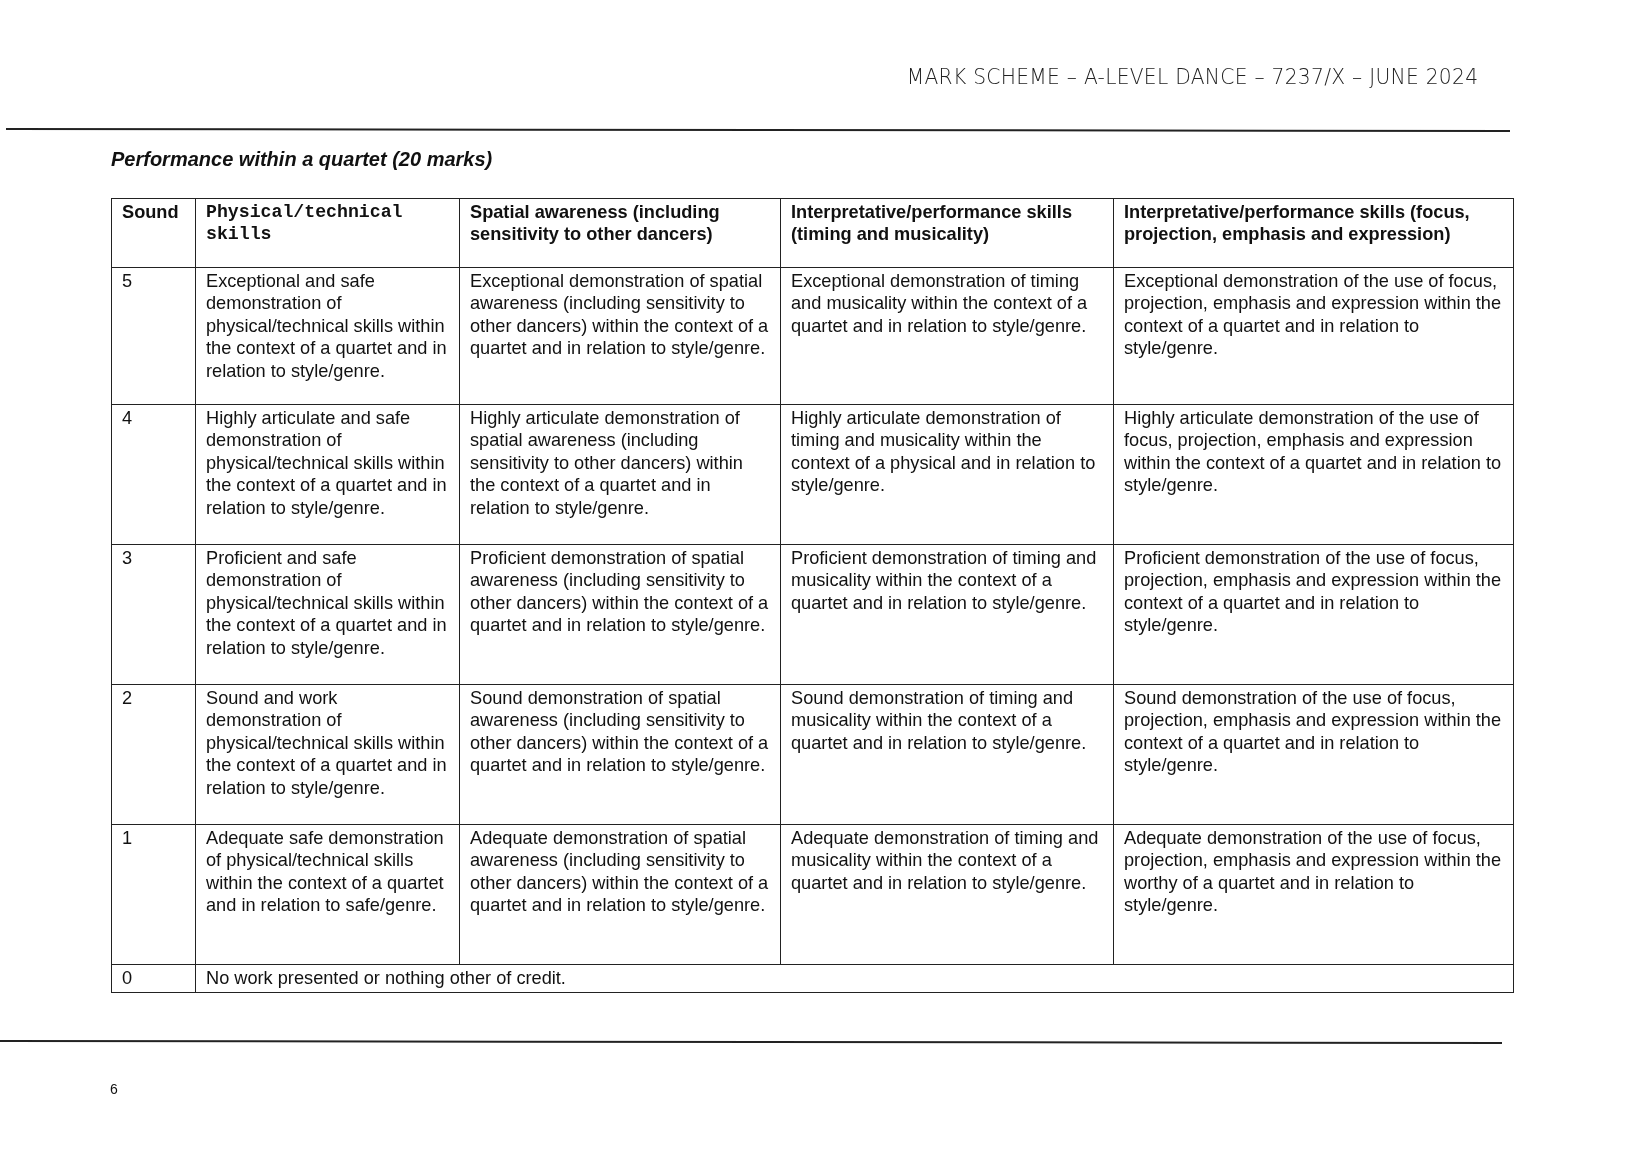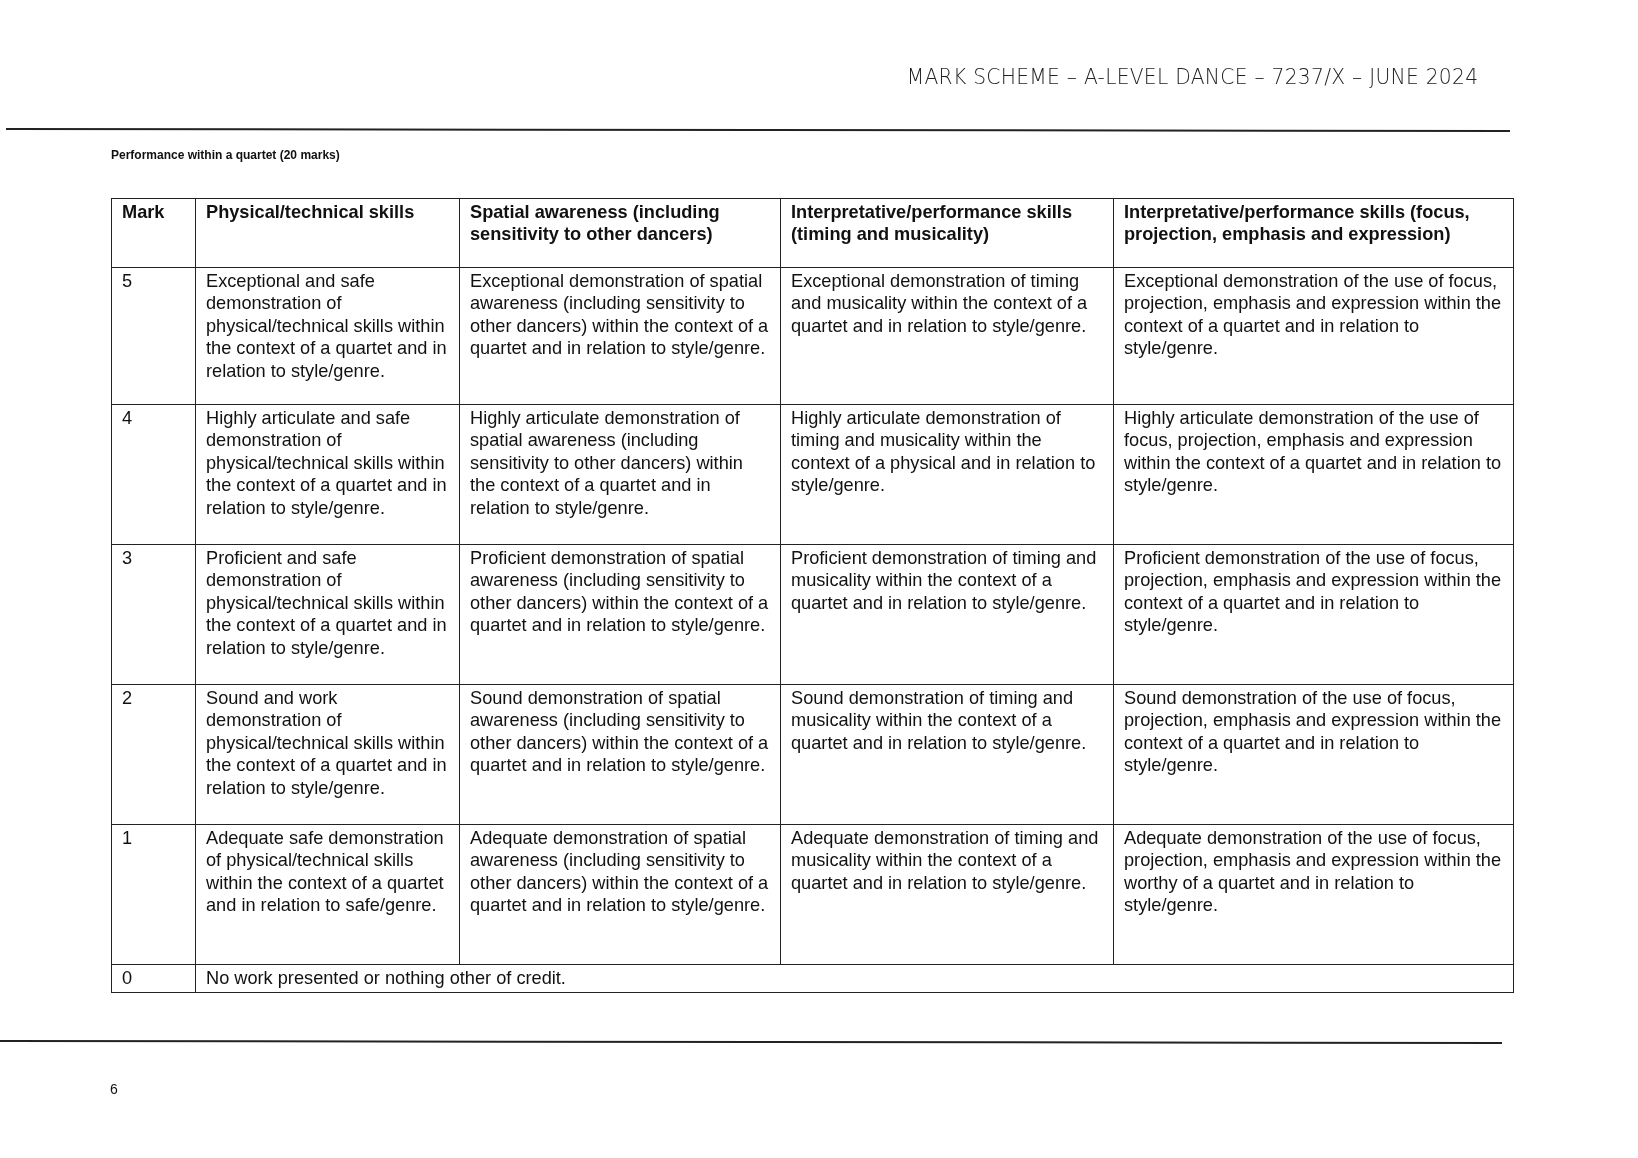--- a/index.html
+++ b/index.html
@@ -1,44 +1,44 @@
 <!DOCTYPE html>
 <html><head>
 <meta charset="utf-8">
 <style>
   html, body { margin: 0; padding: 0; background: #fff; }
   body { width: 1638px; height: 1158px; position: relative; overflow: hidden; font-family: "Liberation Sans", sans-serif; color: #111; }
   .header-text { position: absolute; top: 64px; right: 160px; font-family: "DejaVu Sans", sans-serif; font-size: 22px; letter-spacing: 0.3px; color: #222; font-weight: 300; transform: scaleX(0.92); transform-origin: right; }
   .rule-top { position: absolute; left: 6px; top: 129px; width: 1504px; height: 2px; background: #222; transform: rotate(0.08deg); }
   .rule-bottom { position: absolute; left: 0; top: 1041px; width: 1502px; height: 2px; background: #222; transform: rotate(0.08deg); }
-  .section-title { position: absolute; left: 111px; top: 148px; font-size: 12px; font-weight: bold; }
+  .section-title { position: absolute; left: 111px; top: 148px; font-size: 20px; font-weight: bold; font-style: italic; }
   table.rubric { position: absolute; left: 111px; top: 198px; width: 1403px; border-collapse: collapse; font-size: 18.2px; line-height: 22.4px; }
   table.rubric td, table.rubric th { border: 1.3px solid #222; vertical-align: top; padding: 2px 10px 3px 10px; text-align: left; }
   table.rubric th { font-weight: bold; height: 63px; }
   .c0 { width: 63px; }
-  .c1 { width: 243px; }
+  .c1 { width: 243px; font-family: Liberation Mono, monospace; }
   .c2 { width: 300px; }
   .c3 { width: 312px; }
   .row-5 td { height: 131px; }
   .row-4 td, .row-3 td, .row-2 td, .row-1 td { height: 134px; }
   .row-0 td { height: 20px; }
   .page-number { position: absolute; left: 110px; top: 1081px; font-size: 14px; }
 </style>
 </head>
 <body>
 
 <div class="header-text">MARK SCHEME – A-LEVEL DANCE – 7237/X – JUNE 2024</div>
 <div class="rule-top"></div>
 
 <div class="section-title">Performance within a quartet (20 marks)</div>
 
 <table class="rubric">
   <tbody>
       <tr>
-    <th class="c0">Mark</th>
+    <th class="c0">Sound</th>
     <th class="c1">Physical/technical skills</th>
     <th class="c2">Spatial awareness (including sensitivity to other dancers)</th>
     <th class="c3">Interpretative/performance skills (timing and musicality)</th>
     <th>Interpretative/performance skills (focus, projection, emphasis and expression)</th>
   </tr>
   <tr class="row-5">
     <td>5</td>
     <td>Exceptional and safe demonstration of physical/technical skills within the context of a quartet and in relation to style/genre.</td>
     <td>Exceptional demonstration of spatial awareness (including sensitivity to other dancers) within the context of a quartet and in relation to style/genre.</td>
     <td>Exceptional demonstration of timing and musicality within the context of a quartet and in relation to style/genre.</td>

